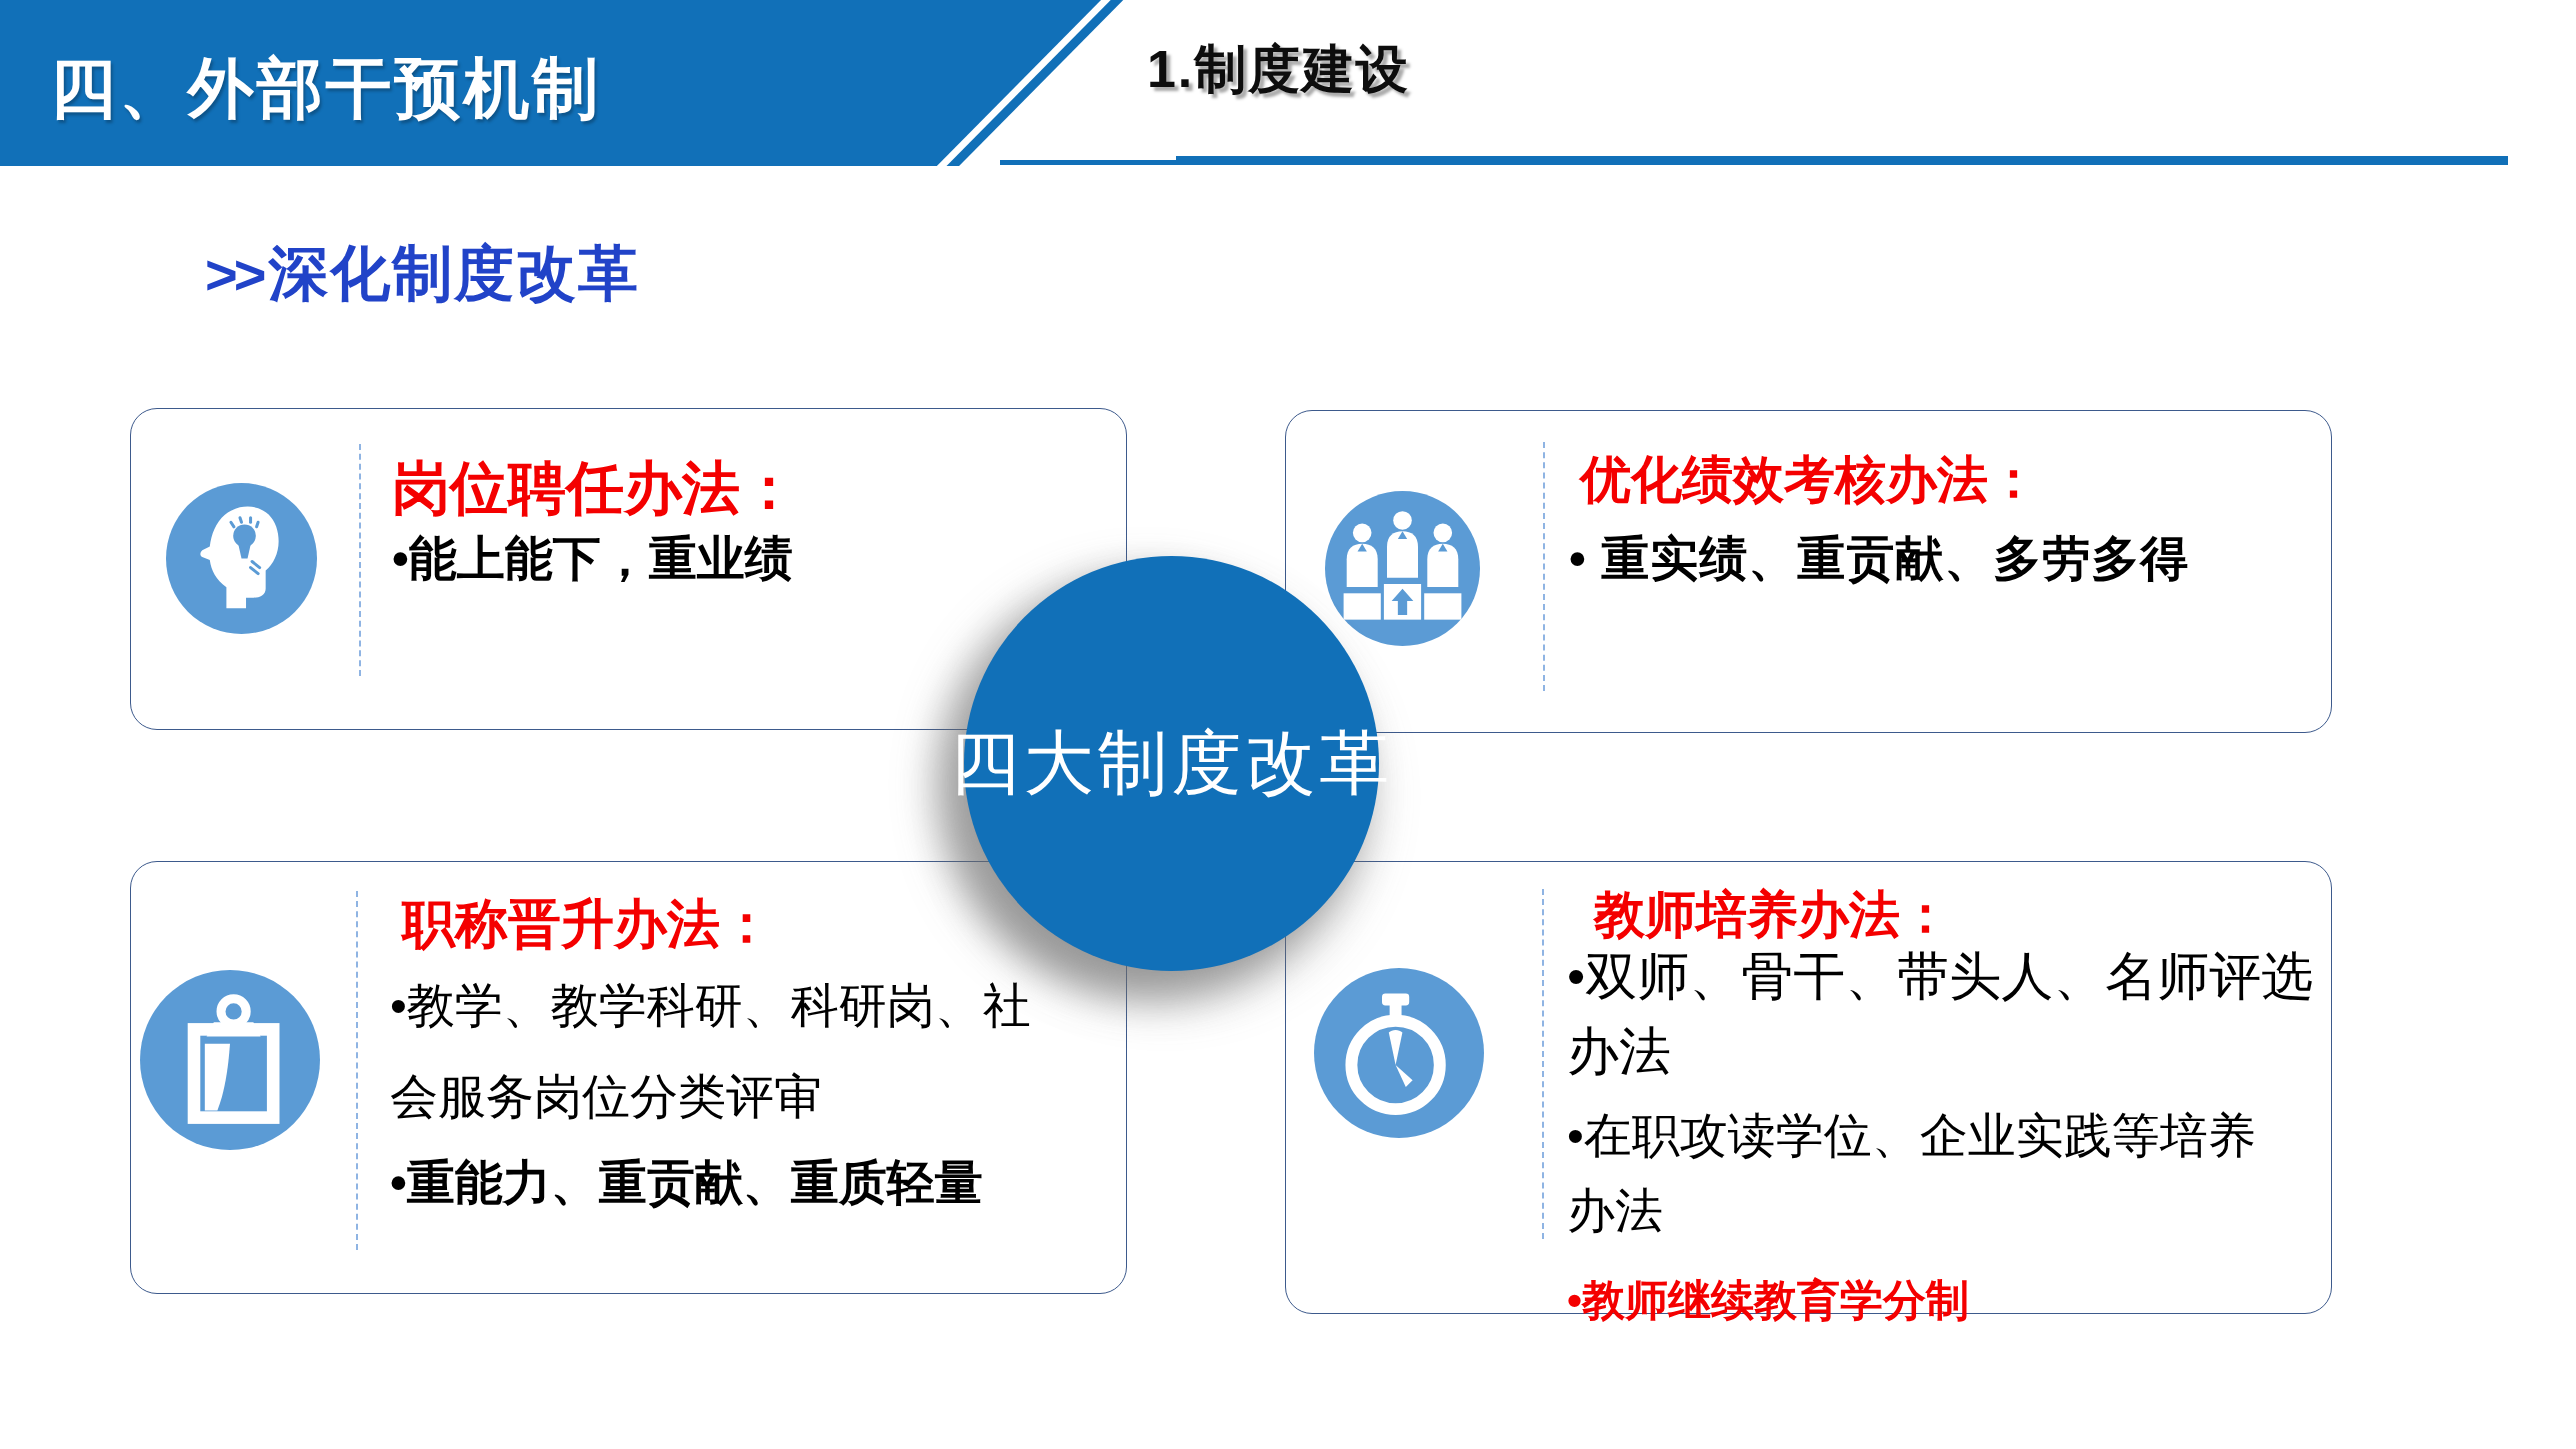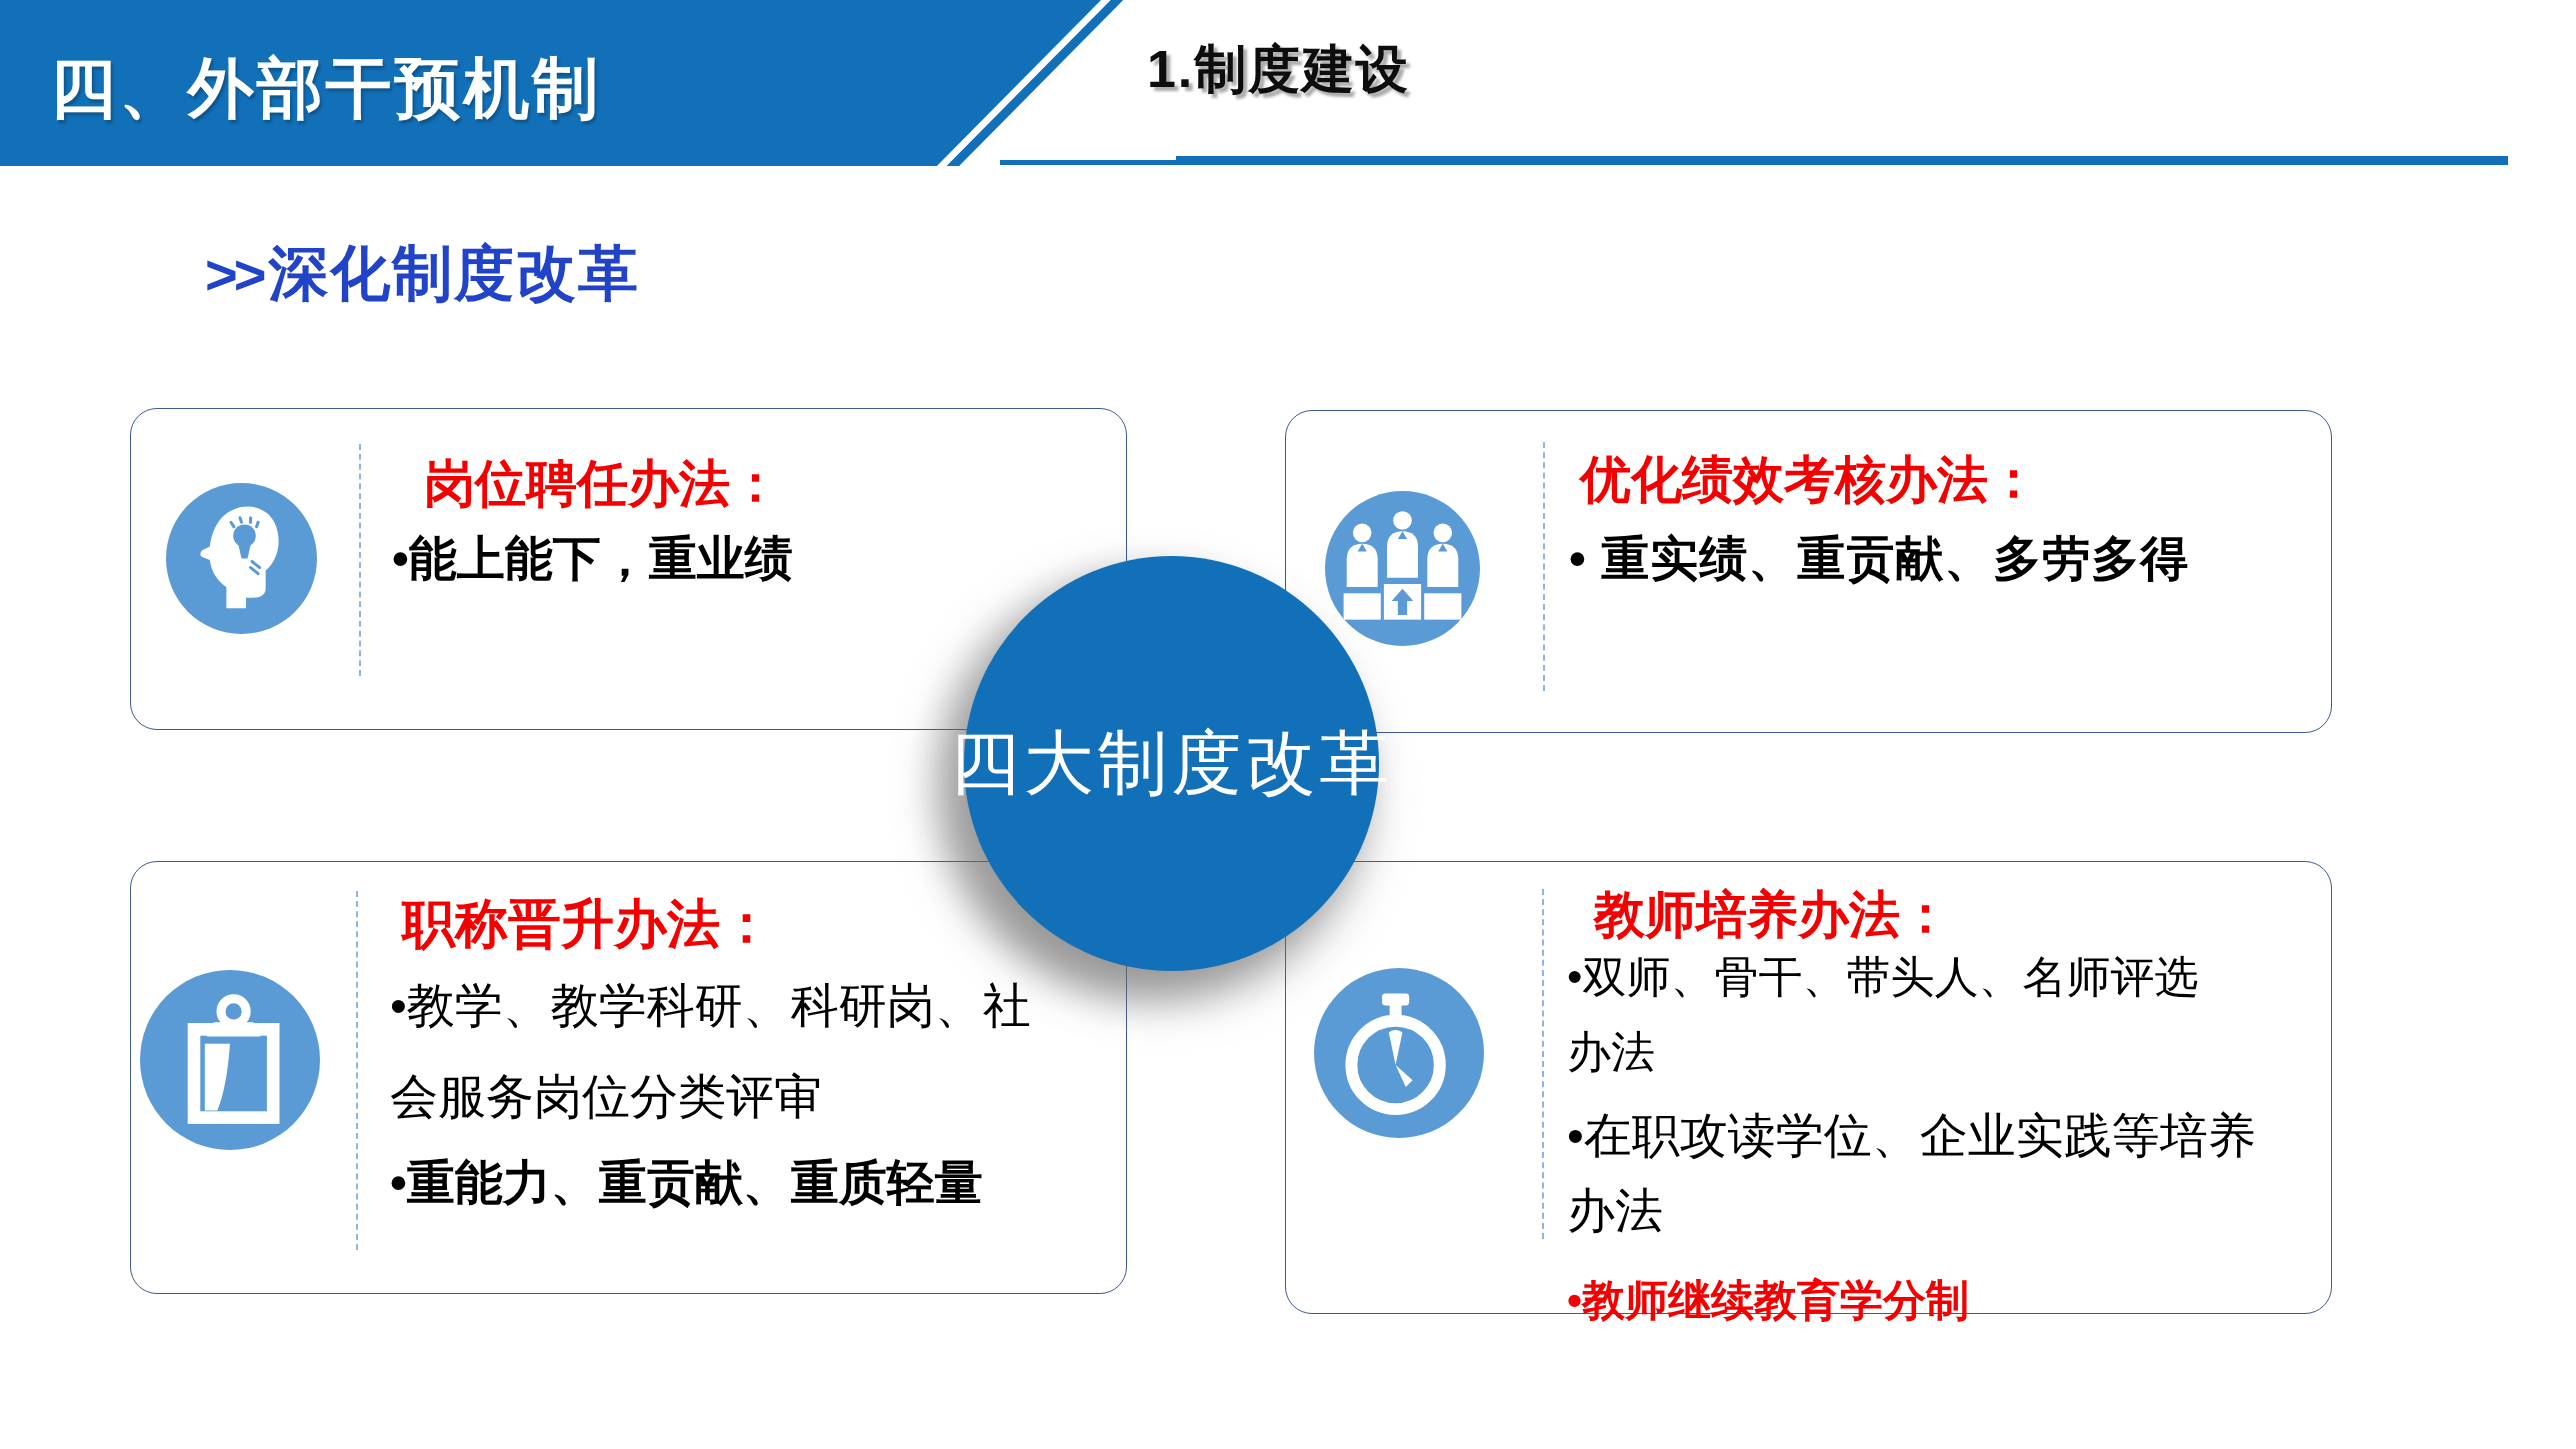--- a/index.html
+++ b/index.html
@@ -33,30 +33,30 @@
   .card1{left:130px;top:408px;width:995px;height:320px;}
   .card2{left:1285px;top:410px;width:1045px;height:321px;}
   .card3{left:130px;top:861px;width:995px;height:431px;}
   .card4{left:1285px;top:861px;width:1045px;height:451px;}
   .vdash{border-left:2.9px dashed #8FB4E3;width:0;z-index:2;}
   .vd1{left:359px;top:444px;height:232px;}
   .vd2{left:1543px;top:442px;height:249px;}
   .vd3{left:356px;top:891px;height:359px;}
   .vd4{left:1542px;top:889px;height:350px;}
   .card-h{font-weight:bold;color:#F40000;white-space:nowrap;z-index:2;}
-  .h1{left:424px;top:450px;font-size:51px;}
+  .h1{left:392px;top:450px;font-size:58px;}
   .h2{left:1580px;top:446px;font-size:51px;}
   .h3{left:402px;top:889px;font-size:53px;}
   .h4{left:1594px;top:881px;font-size:51px;}
   .bullet{color:#000000;white-space:pre-line;z-index:2;}
   .b1{left:392px;top:527px;font-size:48px;font-weight:bold;width:715px;}
   .b2{left:1569px;top:527px;font-size:48px;font-weight:bold;width:753px;letter-spacing:1px;}
   .b3a{left:390px;top:960px;font-size:48px;font-weight:400;width:701px;line-height:91px;}
   .b3b{left:390px;top:1151px;font-size:48px;font-weight:bold;width:734px;}
-  .b4a{left:1567px;top:939px;font-size:44px;font-weight:400;width:773px;line-height:75px;}
+  .b4a{left:1567px;top:939px;font-size:52px;font-weight:400;width:773px;line-height:75px;}
   .b4b{left:1567px;top:1098px;font-size:48px;font-weight:400;width:773px;line-height:75px;}
   .b4c{left:1567px;top:1248px;font-size:43px;font-weight:bold;color:#F40000;white-space:nowrap;margin-top:24px;}
   
   .icon{z-index:2;}
   .ic1{left:166px;top:483px;width:151px;height:151px;}
   .ic2{left:1325px;top:491px;width:155px;height:155px;}
   .ic3{left:140px;top:970px;width:180px;height:180px;}
   .ic4{left:1314px;top:968px;width:170px;height:170px;}
   
   .circle{

